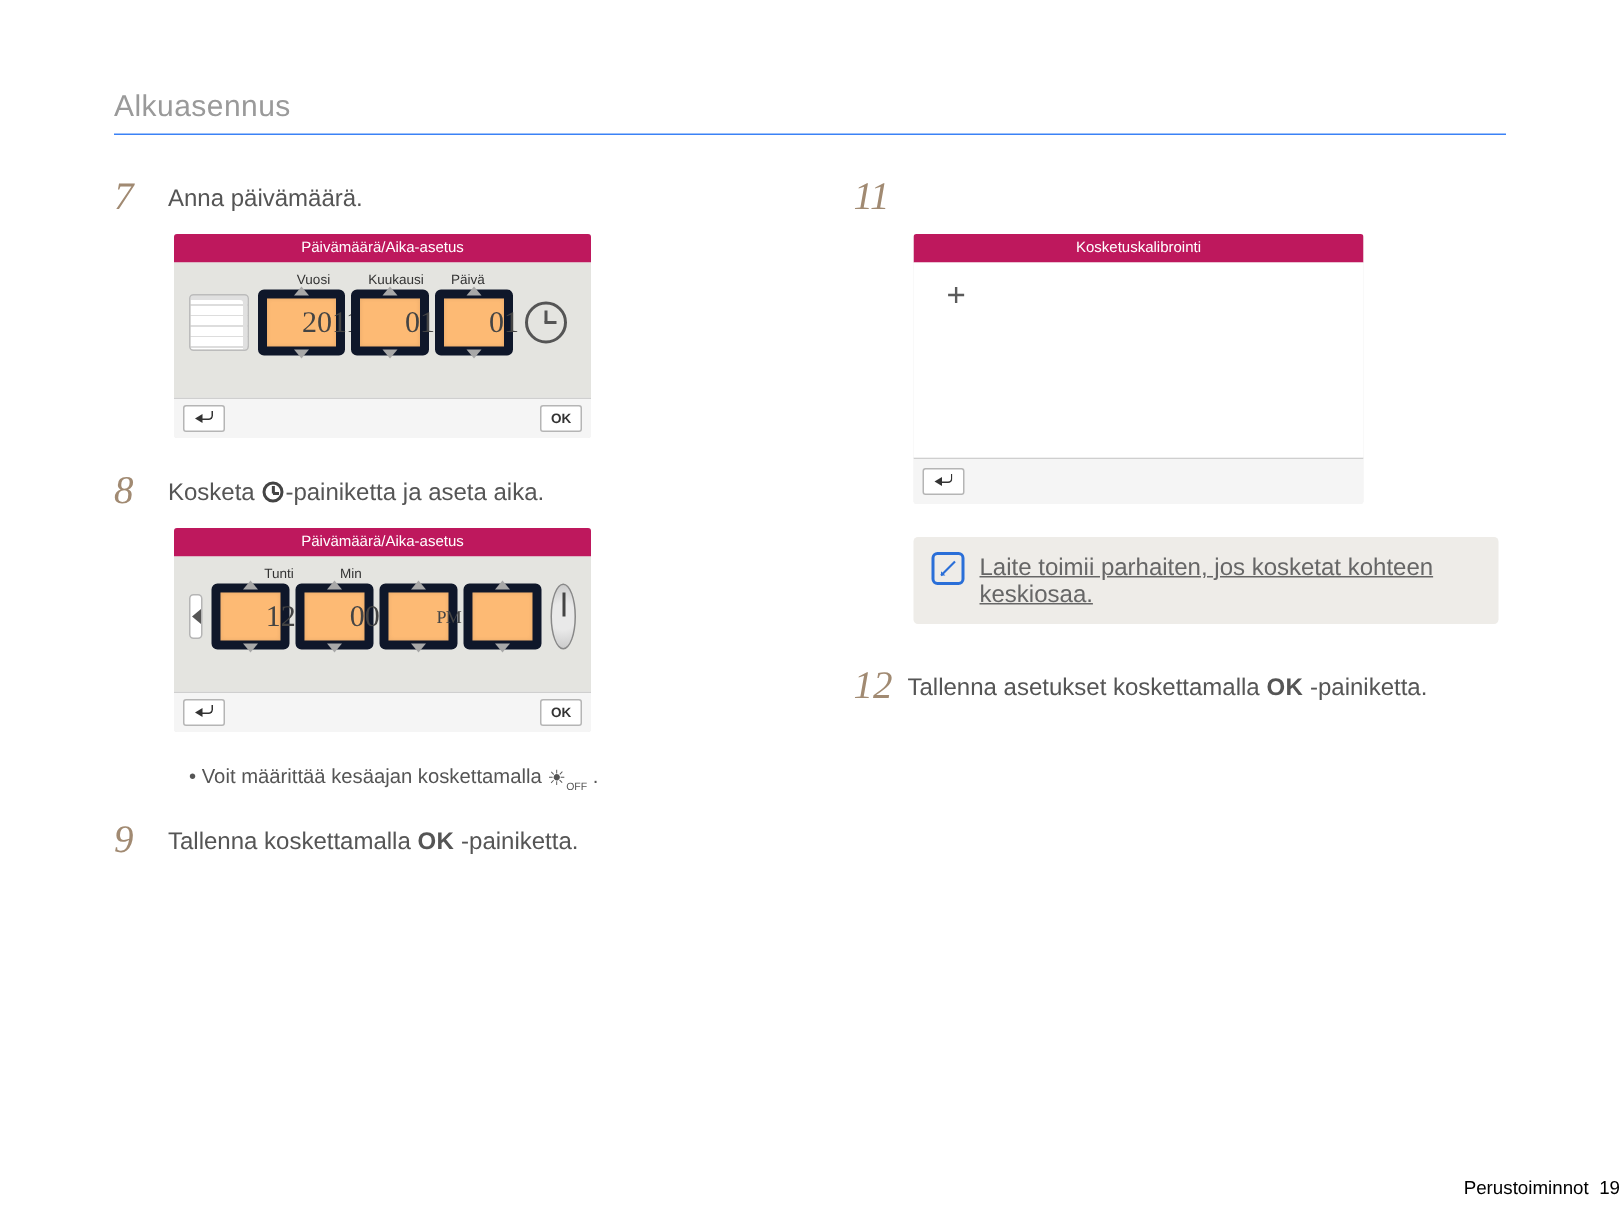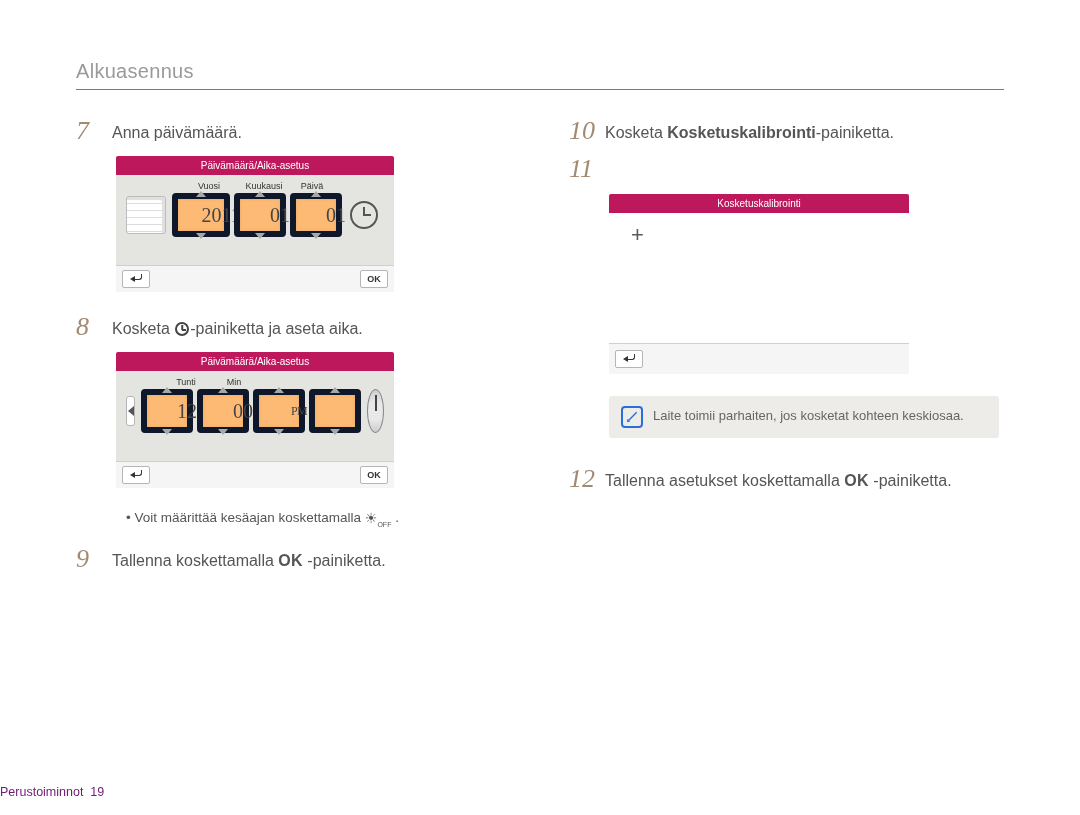--- a/index.html
+++ b/index.html
@@ -107,33 +107,33 @@
   
   .infobox {
     margin: 14px 0 28px 40px;
     background:#eeece8; border-radius:3px; padding:10px 12px;
     display:flex; align-items:flex-start; gap:10px;
     width: 390px;
   }
   .info-icon { flex:0 0 22px; height:22px; border:2px solid #2a6fd8; border-radius:4px;
     display:flex;align-items:center;justify-content:center;}
   .info-icon svg{width:14px;height:14px;}
-  .info-text{font-size:13px;color:#666;padding-top:2px;}
+  .info-text{font-size:16px;color:#666;padding-top:2px;text-decoration:underline;}
 
   .inline-clock-icon {
     display:inline-block;width:14px;height:14px;border:2px solid #444;border-radius:50%;
     position:relative;vertical-align:-2px;margin:0 1px;
   }
   .inline-clock-icon::before{content:"";position:absolute;width:1.5px;height:5px;background:#444;left:50%;top:1px;transform:translateX(-50%);}
   .inline-clock-icon::after{content:"";position:absolute;width:4px;height:1.5px;background:#444;left:50%;top:50%;}
   .inline-dst{display:inline-block;font-size:14px;vertical-align:-1px;}
 
   .footer {
-    position:absolute; bottom:16px; left:0; right:0; text-align:left;
-    font-size:12.5px; color:#701a75;
+    position:absolute; bottom:16px; left:0; right:0; text-align:right;
+    font-size:12.5px; color:#000000;
   }
 </style>
 </head>
 <body>
 
 <div class="page">
   <div class="section-title">Alkuasennus</div>
 
   <div class="columns">
 
@@ -227,26 +227,20 @@
 
       <div class="step">
         <div class="step-num">9</div>
         <div class="step-text">
           <span>Tallenna koskettamalla </span><span class="okword">OK</span><span> -painiketta.</span>
         </div>
       </div>
     </div>
 
     <div class="col">
-      <div class="step">
-        <div class="step-num">10</div>
-        <div class="step-text">
-          <span>Kosketa </span><span class="bold">Kosketuskalibrointi</span><span>-painiketta.</span>
-        </div>
-      </div>
 
       <div class="step">
         <div class="step-num">11</div>
       </div>
 
       <div class="device calib">
         <div class="dev-titlebar">Kosketuskalibrointi</div>
         <div class="calib-body">
           <div class="cross">+</div>
         </div>

